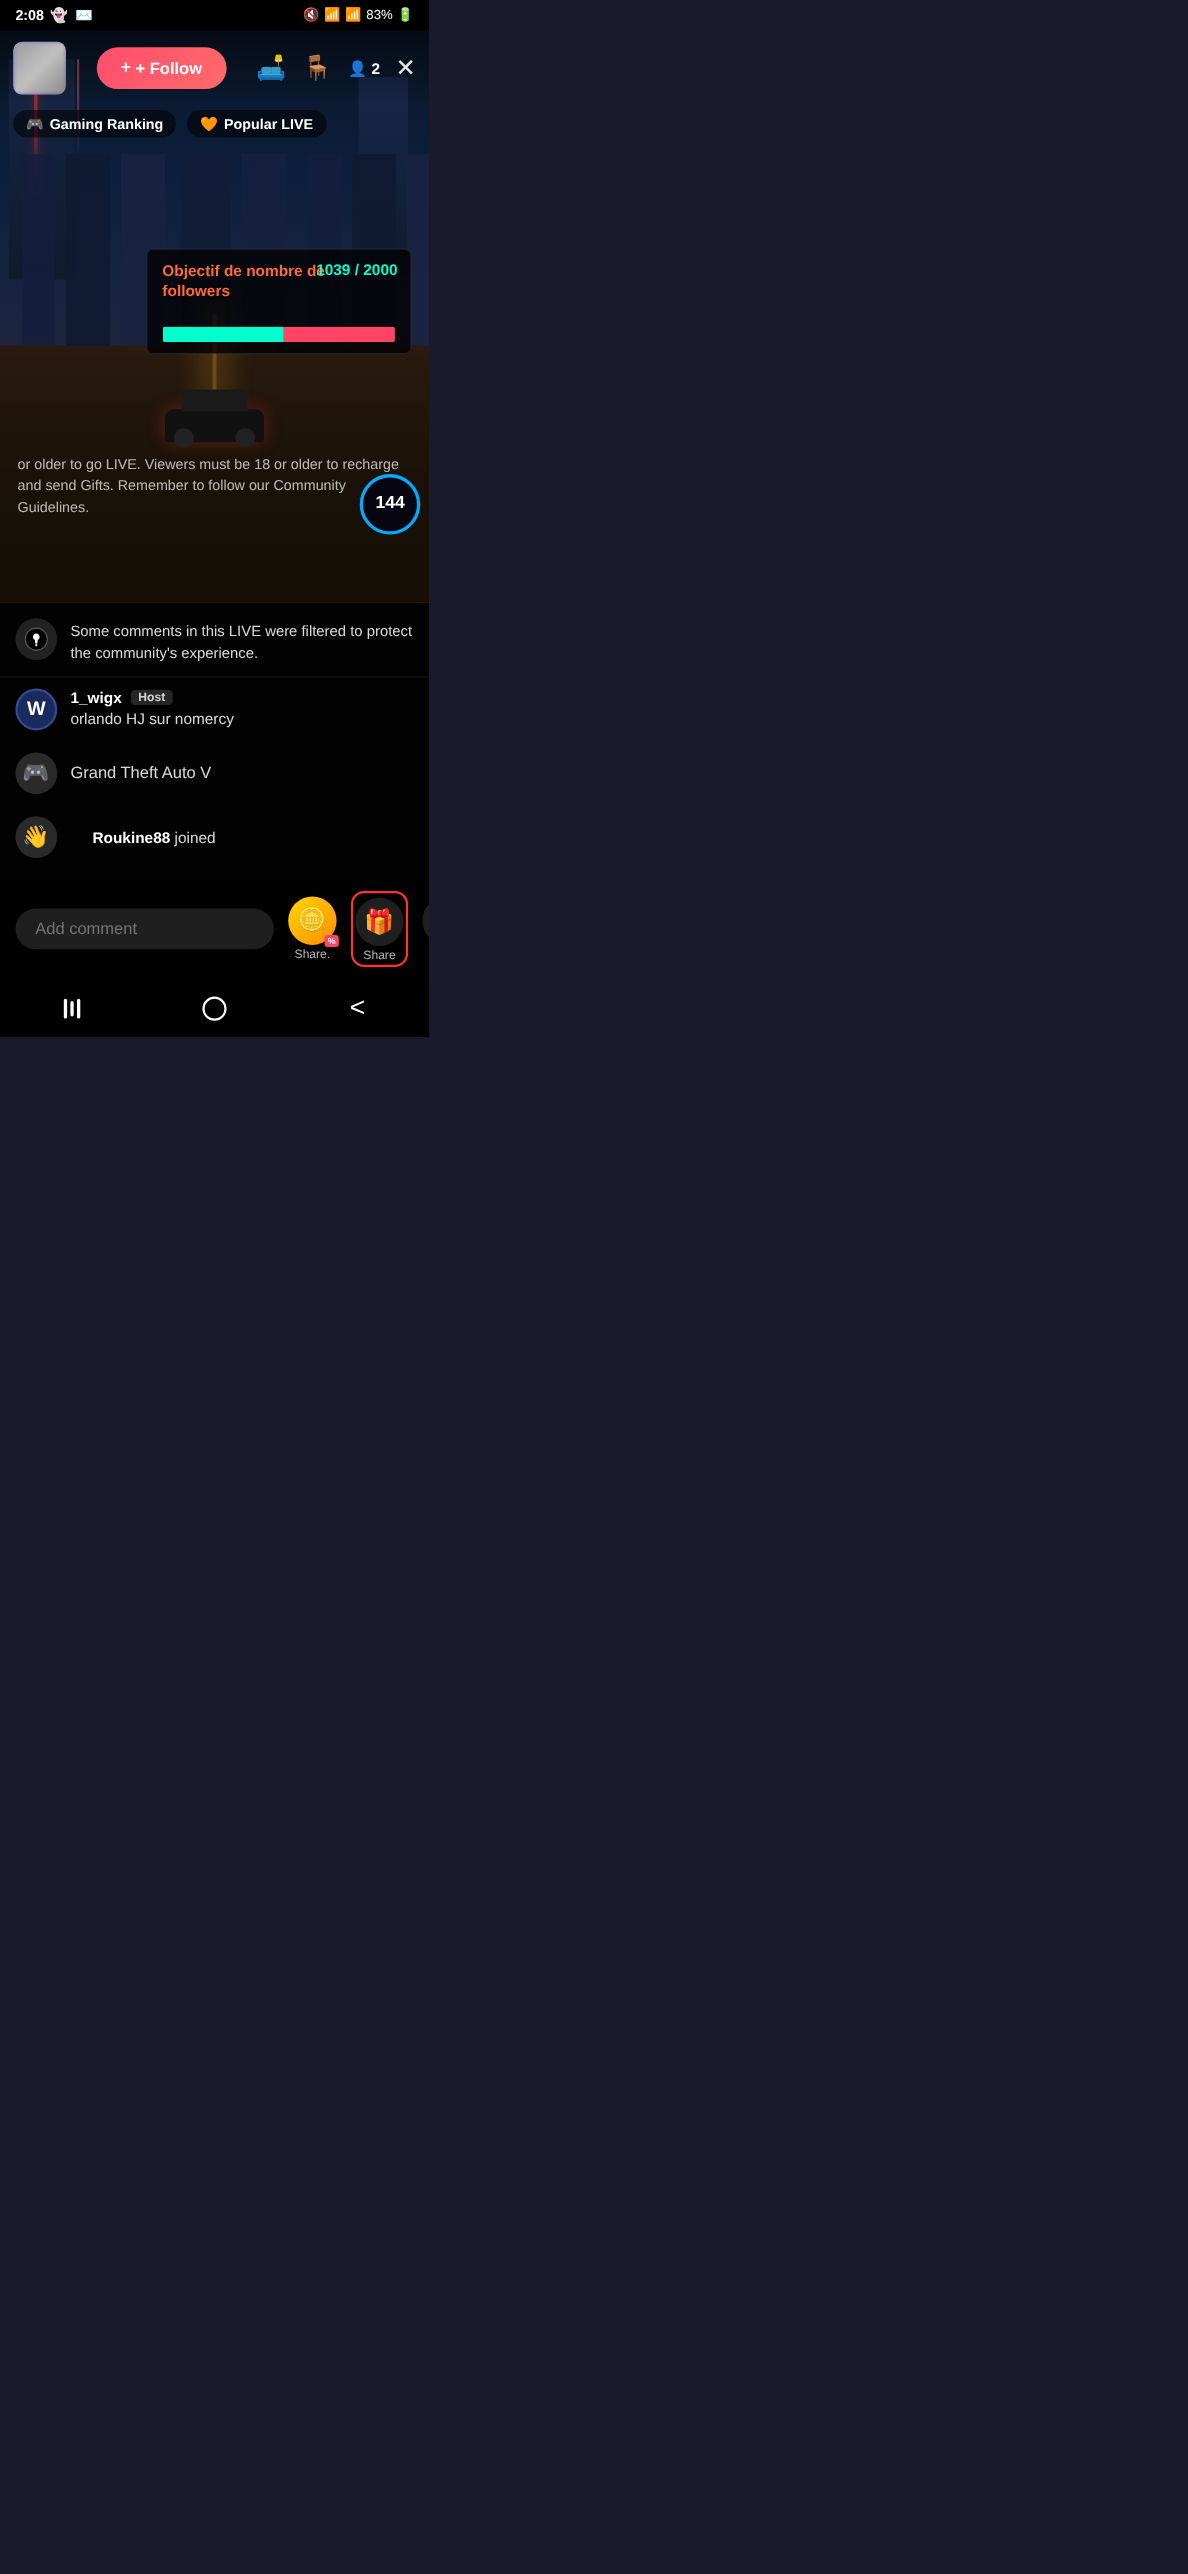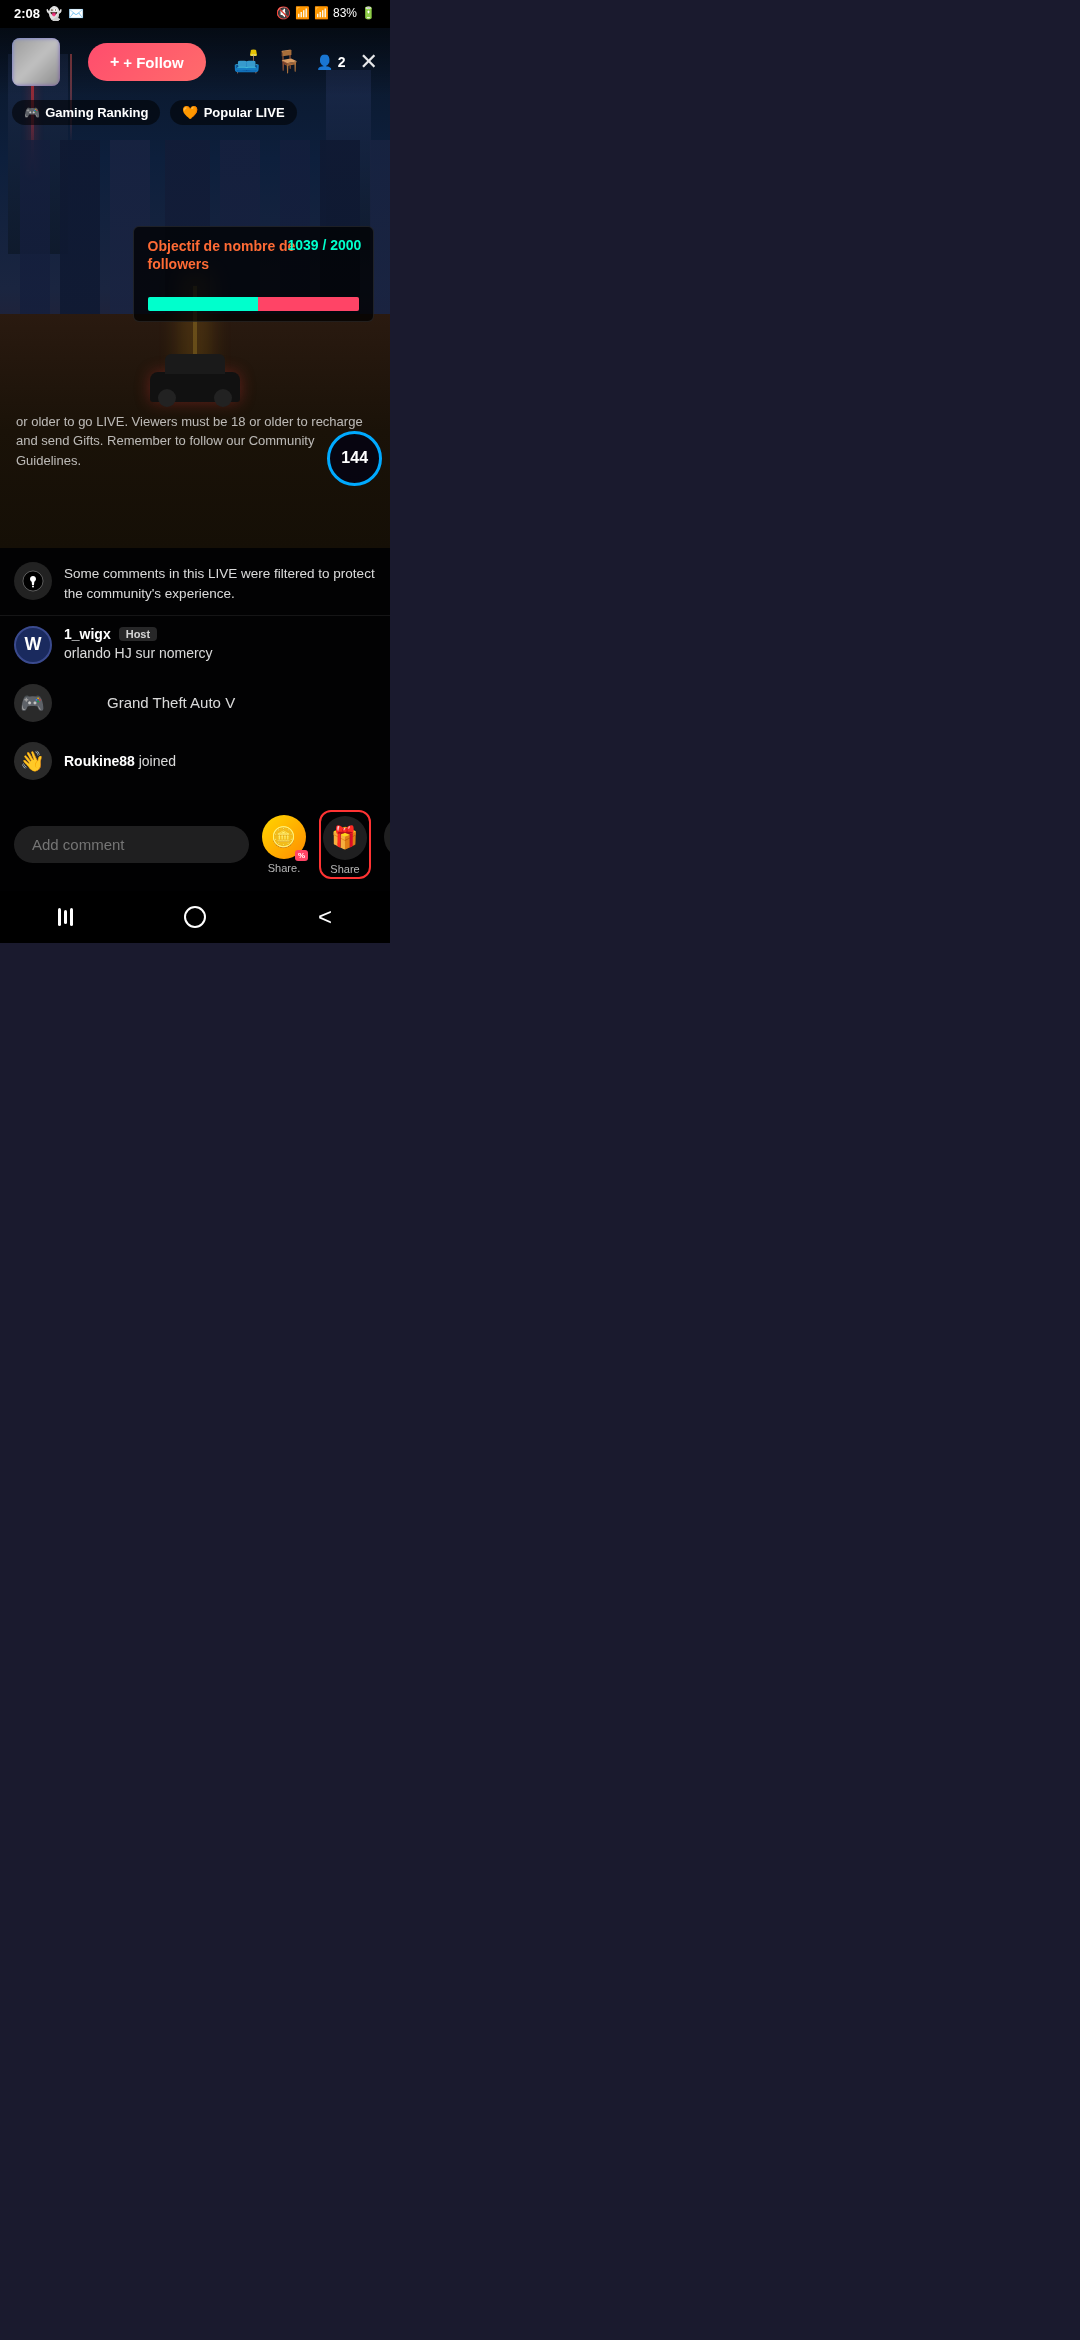--- a/index.html
+++ b/index.html
@@ -459,21 +459,20 @@
       align-items: center;
       justify-content: center;
       font-size: 20px;
       flex-shrink: 0;
     }
 
     .game-name {
       font-size: 15px;
       color: rgba(255,255,255,0.85);
       font-weight: 500;
-      margin-left: 43px;
     }
 
     .join-message {
       display: flex;
       align-items: center;
       gap: 12px;
       padding: 10px 14px;
     }
 
     .join-avatar {
@@ -484,20 +483,21 @@
       display: flex;
       align-items: center;
       justify-content: center;
       font-size: 20px;
       flex-shrink: 0;
     }
 
     .join-text {
       font-size: 14px;
       color: rgba(255,255,255,0.85);
+      margin-left: 20px;
     }
 
     .join-username {
       font-weight: 700;
       color: white;
     }
 
     
     .bottom-bar {
       background: rgba(0,0,0,0.95);

